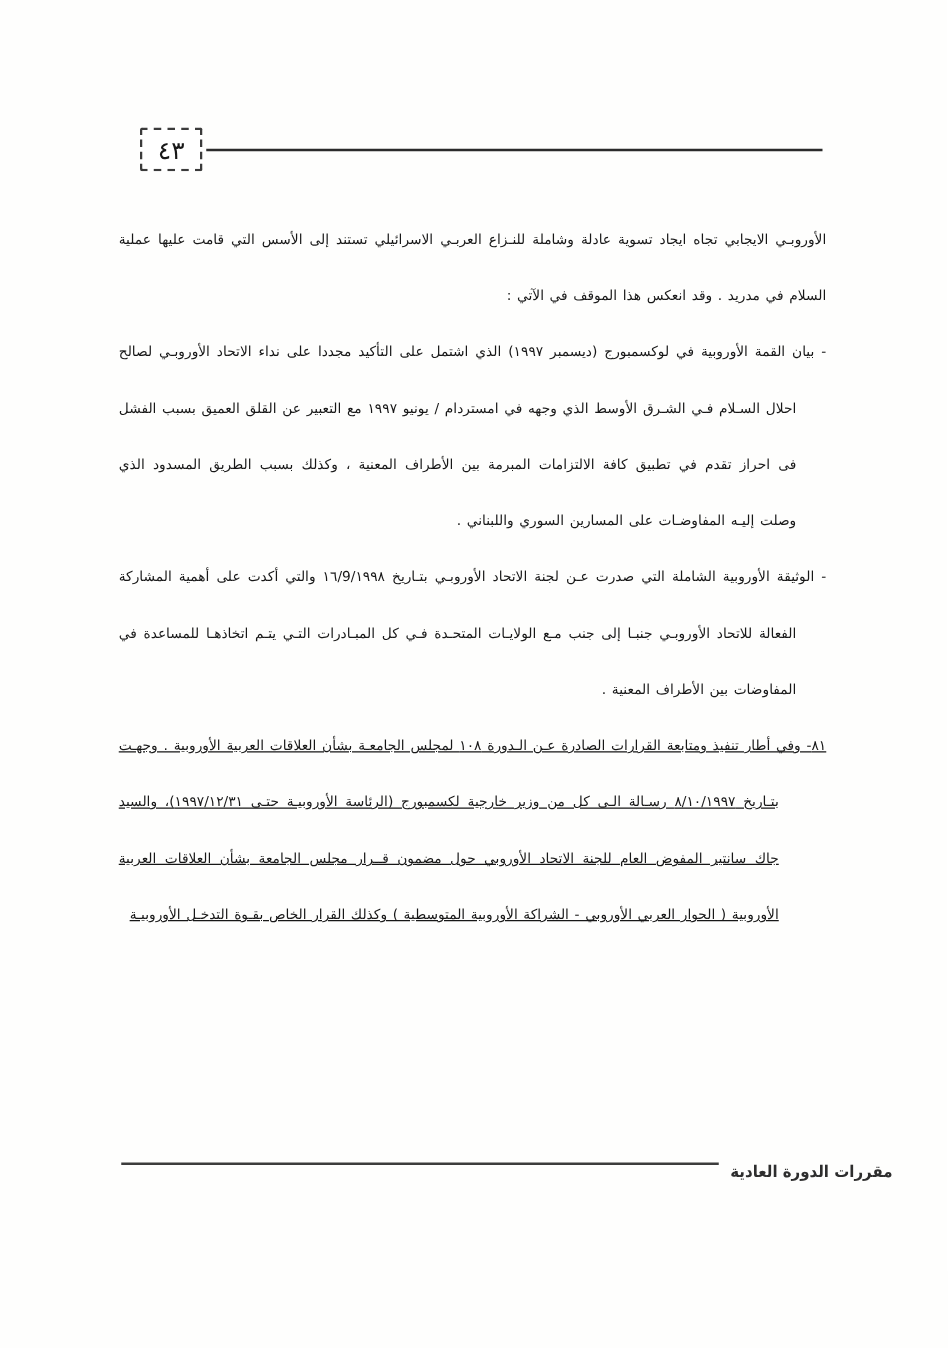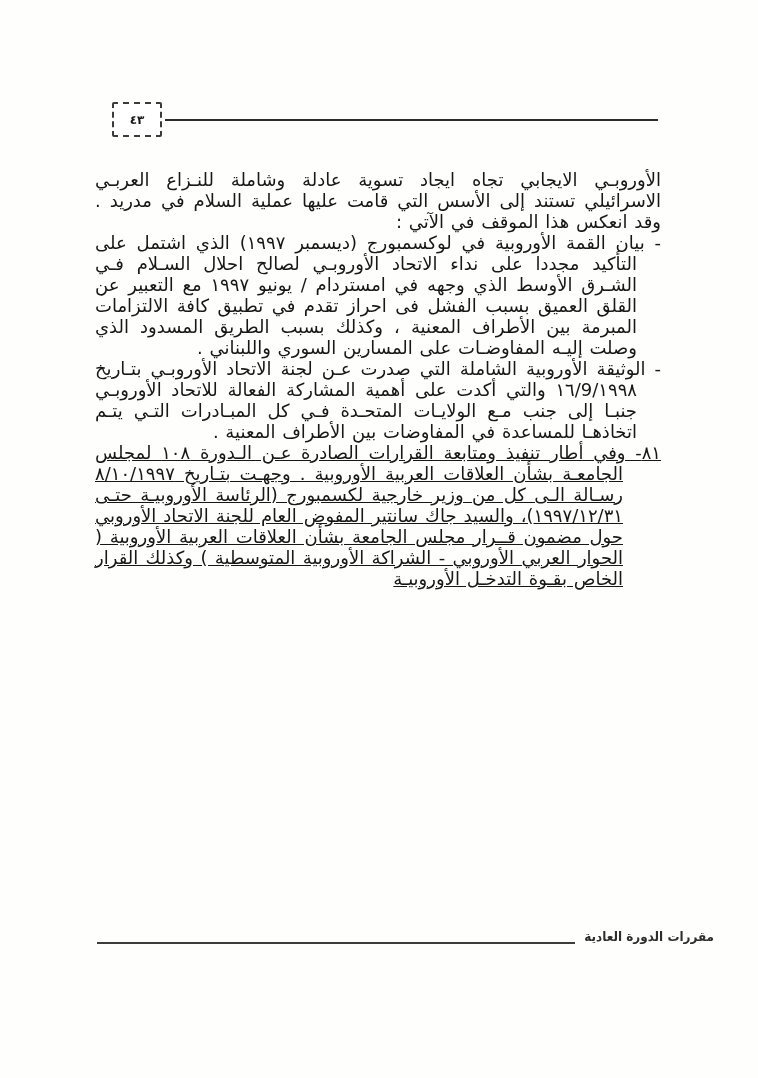--- a/index.html
+++ b/index.html
@@ -28,41 +28,41 @@
     height: 35px;
     border: 2px dashed #3b3b3b;
     border-radius: 2px;
     display: flex;
     align-items: center;
     justify-content: center;
     flex: 0 0 auto;
     background: #fff;
   }
   .pagenum {
-    font-size: 12px;
-    font-weight: bold;
+    font-size: 20px;
+    font-weight: normal;
     line-height: 1;
     letter-spacing: 2px;
   }
   .header-rule {
     flex: 1 1 auto;
     height: 2px;
     background: #2b2b2b;
     margin-left: 3px;
   }
   
   .content {
     position: absolute;
     top: 169px;
     left: 95px;
     width: 566px;
     direction: rtl;
     text-align: justify;
-    font-size: 18px;
-    line-height: 21px;
+    font-size: 11px;
+    line-height: 45px;
     word-spacing: 1px;
   }
   .content p { margin: 0; }
   .bullet {
     padding-right: 24px;
     text-indent: -24px;
   }
   .item-81 {
     margin-top: 14px;
     padding-right: 38px;
@@ -70,21 +70,21 @@
     text-decoration: underline;
   }
   
   .footer {
     position: absolute;
     top: 930px;
     left: 97px;
     right: 44px;
     display: flex;
     direction: rtl;
-    align-items: flex-end;
+    align-items: flex-start;
   }
   .footer-title {
     flex: 0 0 auto;
     font-size: 12px;
     font-weight: bold;
     white-space: nowrap;
     transform: scaleY(1.08);
     color: #2e2e2e;
   }
   .footer-rule {

